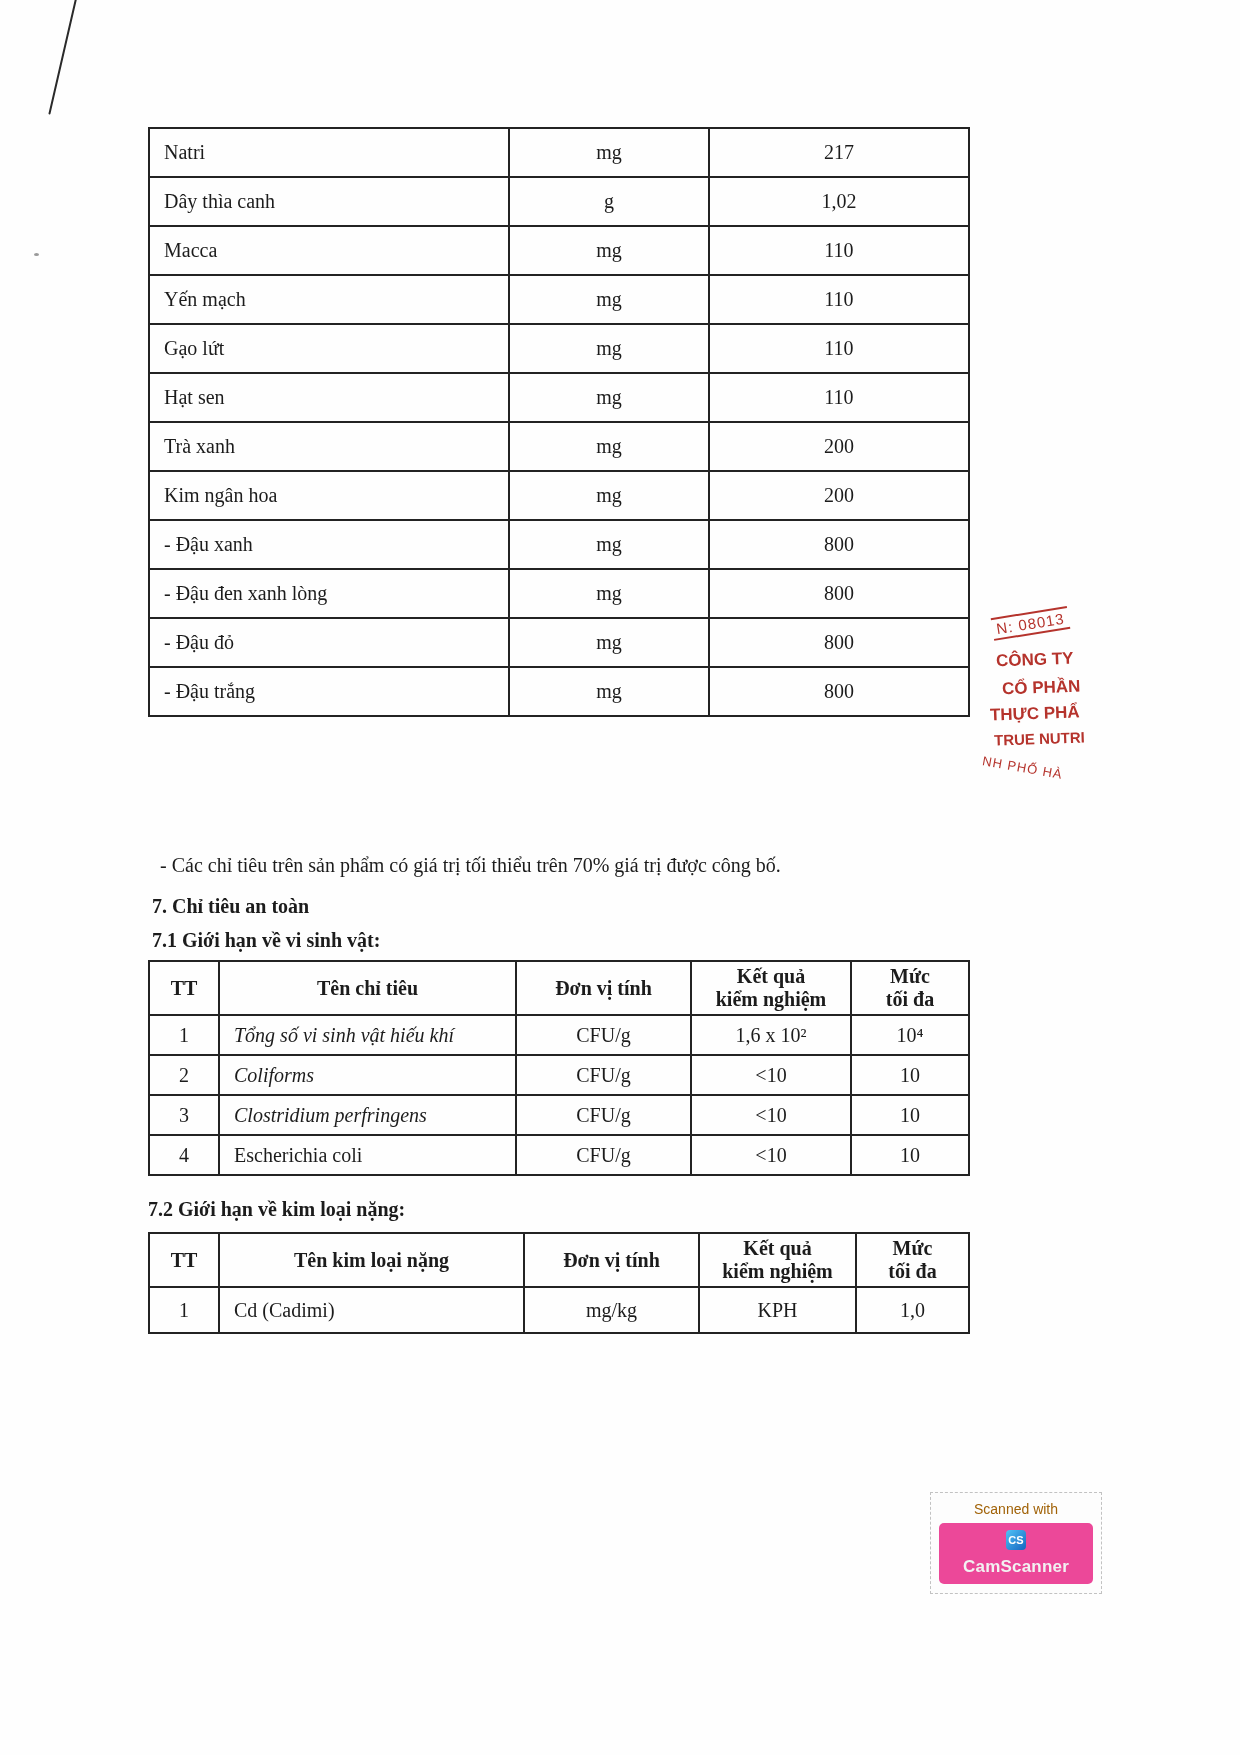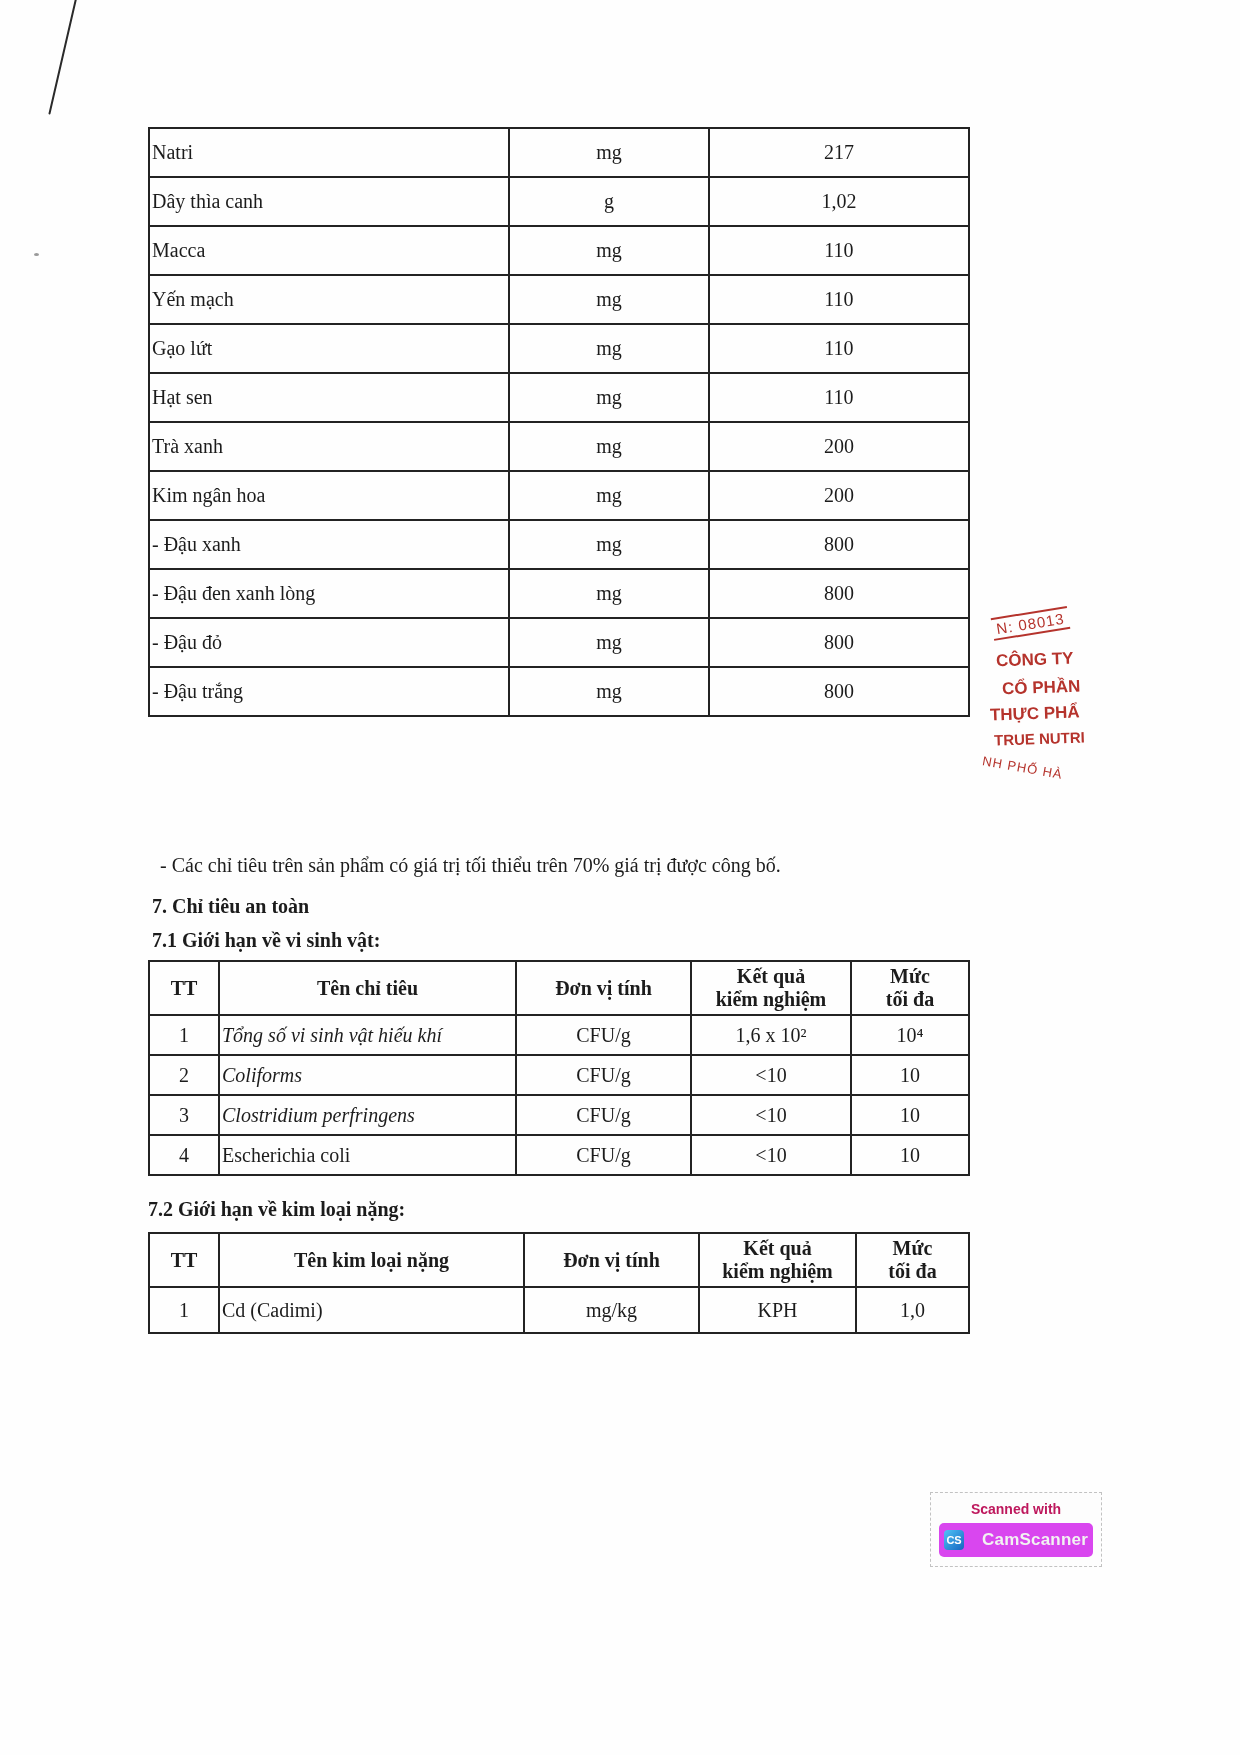--- a/index.html
+++ b/index.html
@@ -23,21 +23,21 @@
     background:#9a9a9a;border-radius:50%;
   }
   
   table{border-collapse:collapse;table-layout:fixed;}
   .doc-table{position:absolute;left:148px;width:820px;border:2px solid #232323;}
   .doc-table td,.doc-table th{
     border:2px solid #232323;
     font-size:20px;font-weight:normal;
     padding:0 6px;vertical-align:middle;
   }
-  .doc-table .name{text-align:left;padding-left:2px;}
+  .doc-table .name{text-align:left;padding-left:14px;}
   .doc-table .center{text-align:center;}
   .doc-table th{font-weight:bold;text-align:center;white-space:pre-line;line-height:1.15;}
   #nutrition-table{top:127px;}
   #nutrition-table td{height:47px;}
   #microbio-table{top:960px;}
   #microbio-table .hrow th{height:52px;}
   #microbio-table .drow td{height:38px;}
   #metal-table{top:1232px;}
   #metal-table .hrow th{height:52px;}
   #metal-table .drow td{height:44px;}
@@ -66,25 +66,26 @@
   .stamp .s3{left:12px;top:106px;font-size:17px;font-weight:bold;transform:rotate(-2deg);}
   .stamp .s4{left:16px;top:132px;font-size:15px;font-weight:bold;transform:rotate(-2deg);}
   .stamp .s5{left:4px;top:162px;font-size:13px;transform:rotate(10deg);letter-spacing:1px;}
   
   .cs-badge{
     position:absolute;left:930px;top:1492px;width:154px;
     border:1px dashed #c2c2c2;padding:8px 8px 9px 8px;
     text-align:center;font-family:"Liberation Sans",sans-serif;
     background:#fdfdfd;
   }
-  .cs-badge .scanned{color:#be185d;font-size:14px;margin-bottom:6px;font-weight:bold;}
+  .cs-badge .scanned{color:#a16207;font-size:14px;margin-bottom:6px;}
   .cs-pill{
-    background:#d946ef;border-radius:5px;
-    display:flex;align-items:center;justify-content:center;gap:18px;
+    background:#ec4899;border-radius:5px;
+    display:flex;align-items:center;justify-content:center;gap:7px;
     padding:7px 6px;
+    flex-direction:column;
   }
   .cs-logo{
     width:20px;height:20px;border-radius:4px;flex:0 0 auto;
     background:linear-gradient(135deg,#4fc3f7 0%,#1565c0 100%);
     color:#fff;font-size:11px;font-weight:bold;
     display:flex;align-items:center;justify-content:center;
   }
   .cs-name{color:#f2f2f2;font-size:17px;font-weight:bold;letter-spacing:0.2px;}
 </style>
 </head>

